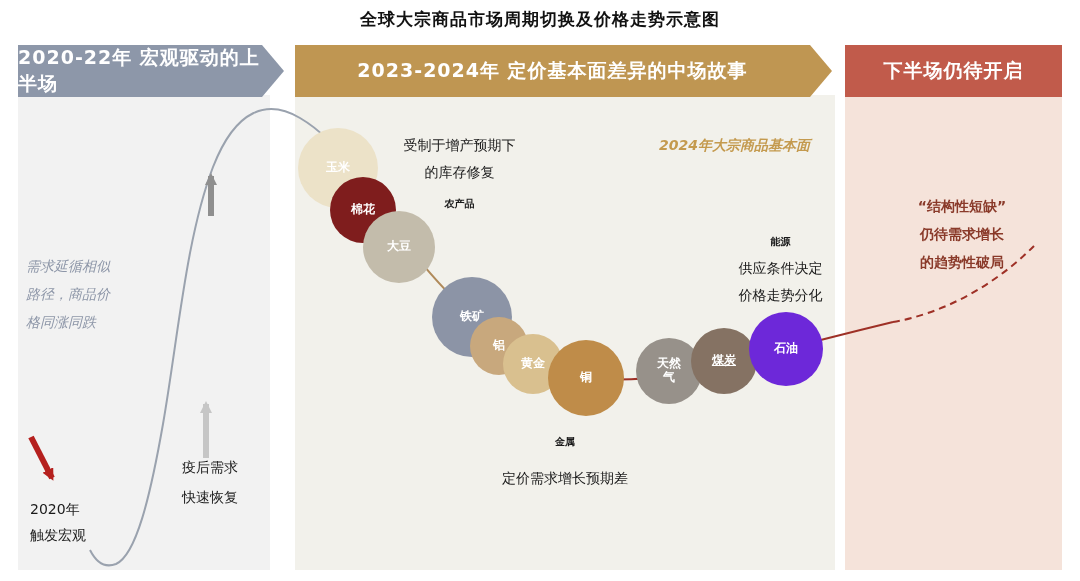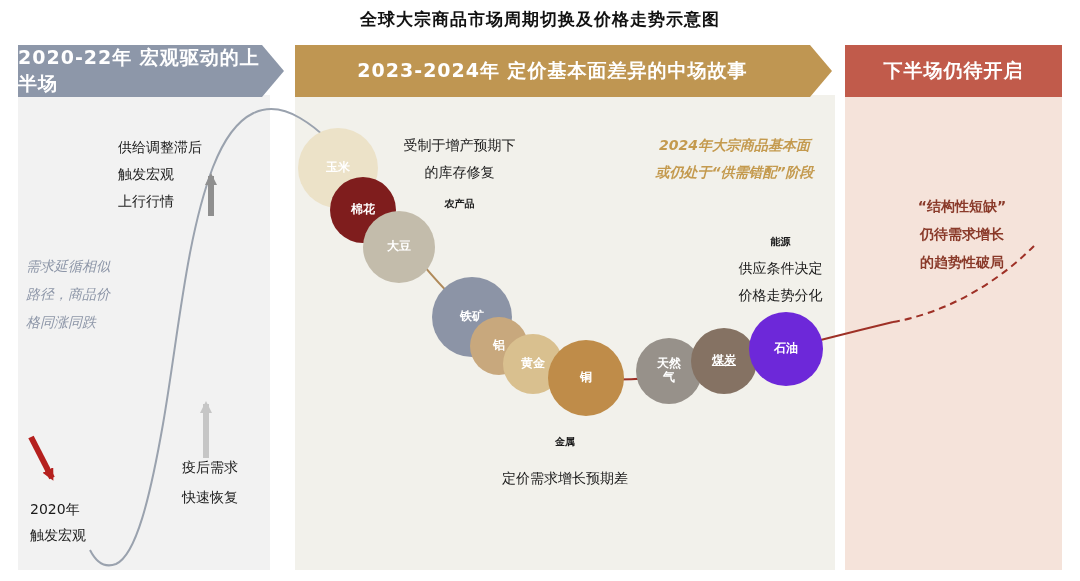--- a/index.html
+++ b/index.html
@@ -107,25 +107,20 @@
         <span style="width: 2.2em;">天然气</span>
       </div>
       <div class="bubble" style="left: 691px; top: 328px; width: 66px; height: 66px; background: rgb(133, 114, 99); text-decoration: underline;">
         <span>煤炭</span>
       </div>
       <div class="bubble" style="left: 749px; top: 312px; width: 74px; height: 74px; background: #6d28d9;">
         <span>石油</span>
       </div>
     </div>
 
-  <div class="note" style="left:118px; top:134px;">
-    <span>供给调整滞后</span>
-    <span>触发宏观</span>
-    <span>上行行情</span>
-  </div>
   <div class="note gray-italic" style="left:26px; top:252px;">
     <span>需求延循相似</span>
     <span>路径，商品价</span>
     <span>格同涨同跌</span>
   </div>
   <div class="note" style="left:182px; top:452px; line-height:30px;">
     <span>疫后需求</span>
     <span>快速恢复</span>
   </div>
   <div class="note" style="left:30px; top:496px; line-height:26px;">
@@ -133,21 +128,20 @@
     <span>触发宏观</span>
   </div>
 
   <div class="note center" style="left:372px; top:132px; width:175px;">
     <span>受制于增产预期下</span>
     <span>的库存修复</span>
     <span class="bold-line small-gap-top">农产品</span>
   </div>
   <div class="note center gold-italic" style="left:632px; top:132px; width:205px;">
     <span>2024年大宗商品基本面</span>
-    <span>或仍处于“供需错配”阶段</span>
   </div>
   <div class="note center" style="left:708px; top:228px; width:145px;">
     <span class="bold-line">能源</span>
     <span>供应条件决定</span>
     <span>价格走势分化</span>
   </div>
   <div class="note center" style="left:460px; top:428px; width:210px;">
     <span class="bold-line">金属</span>
     <span class="spaced-top">定价需求增长预期差</span>
   </div>

